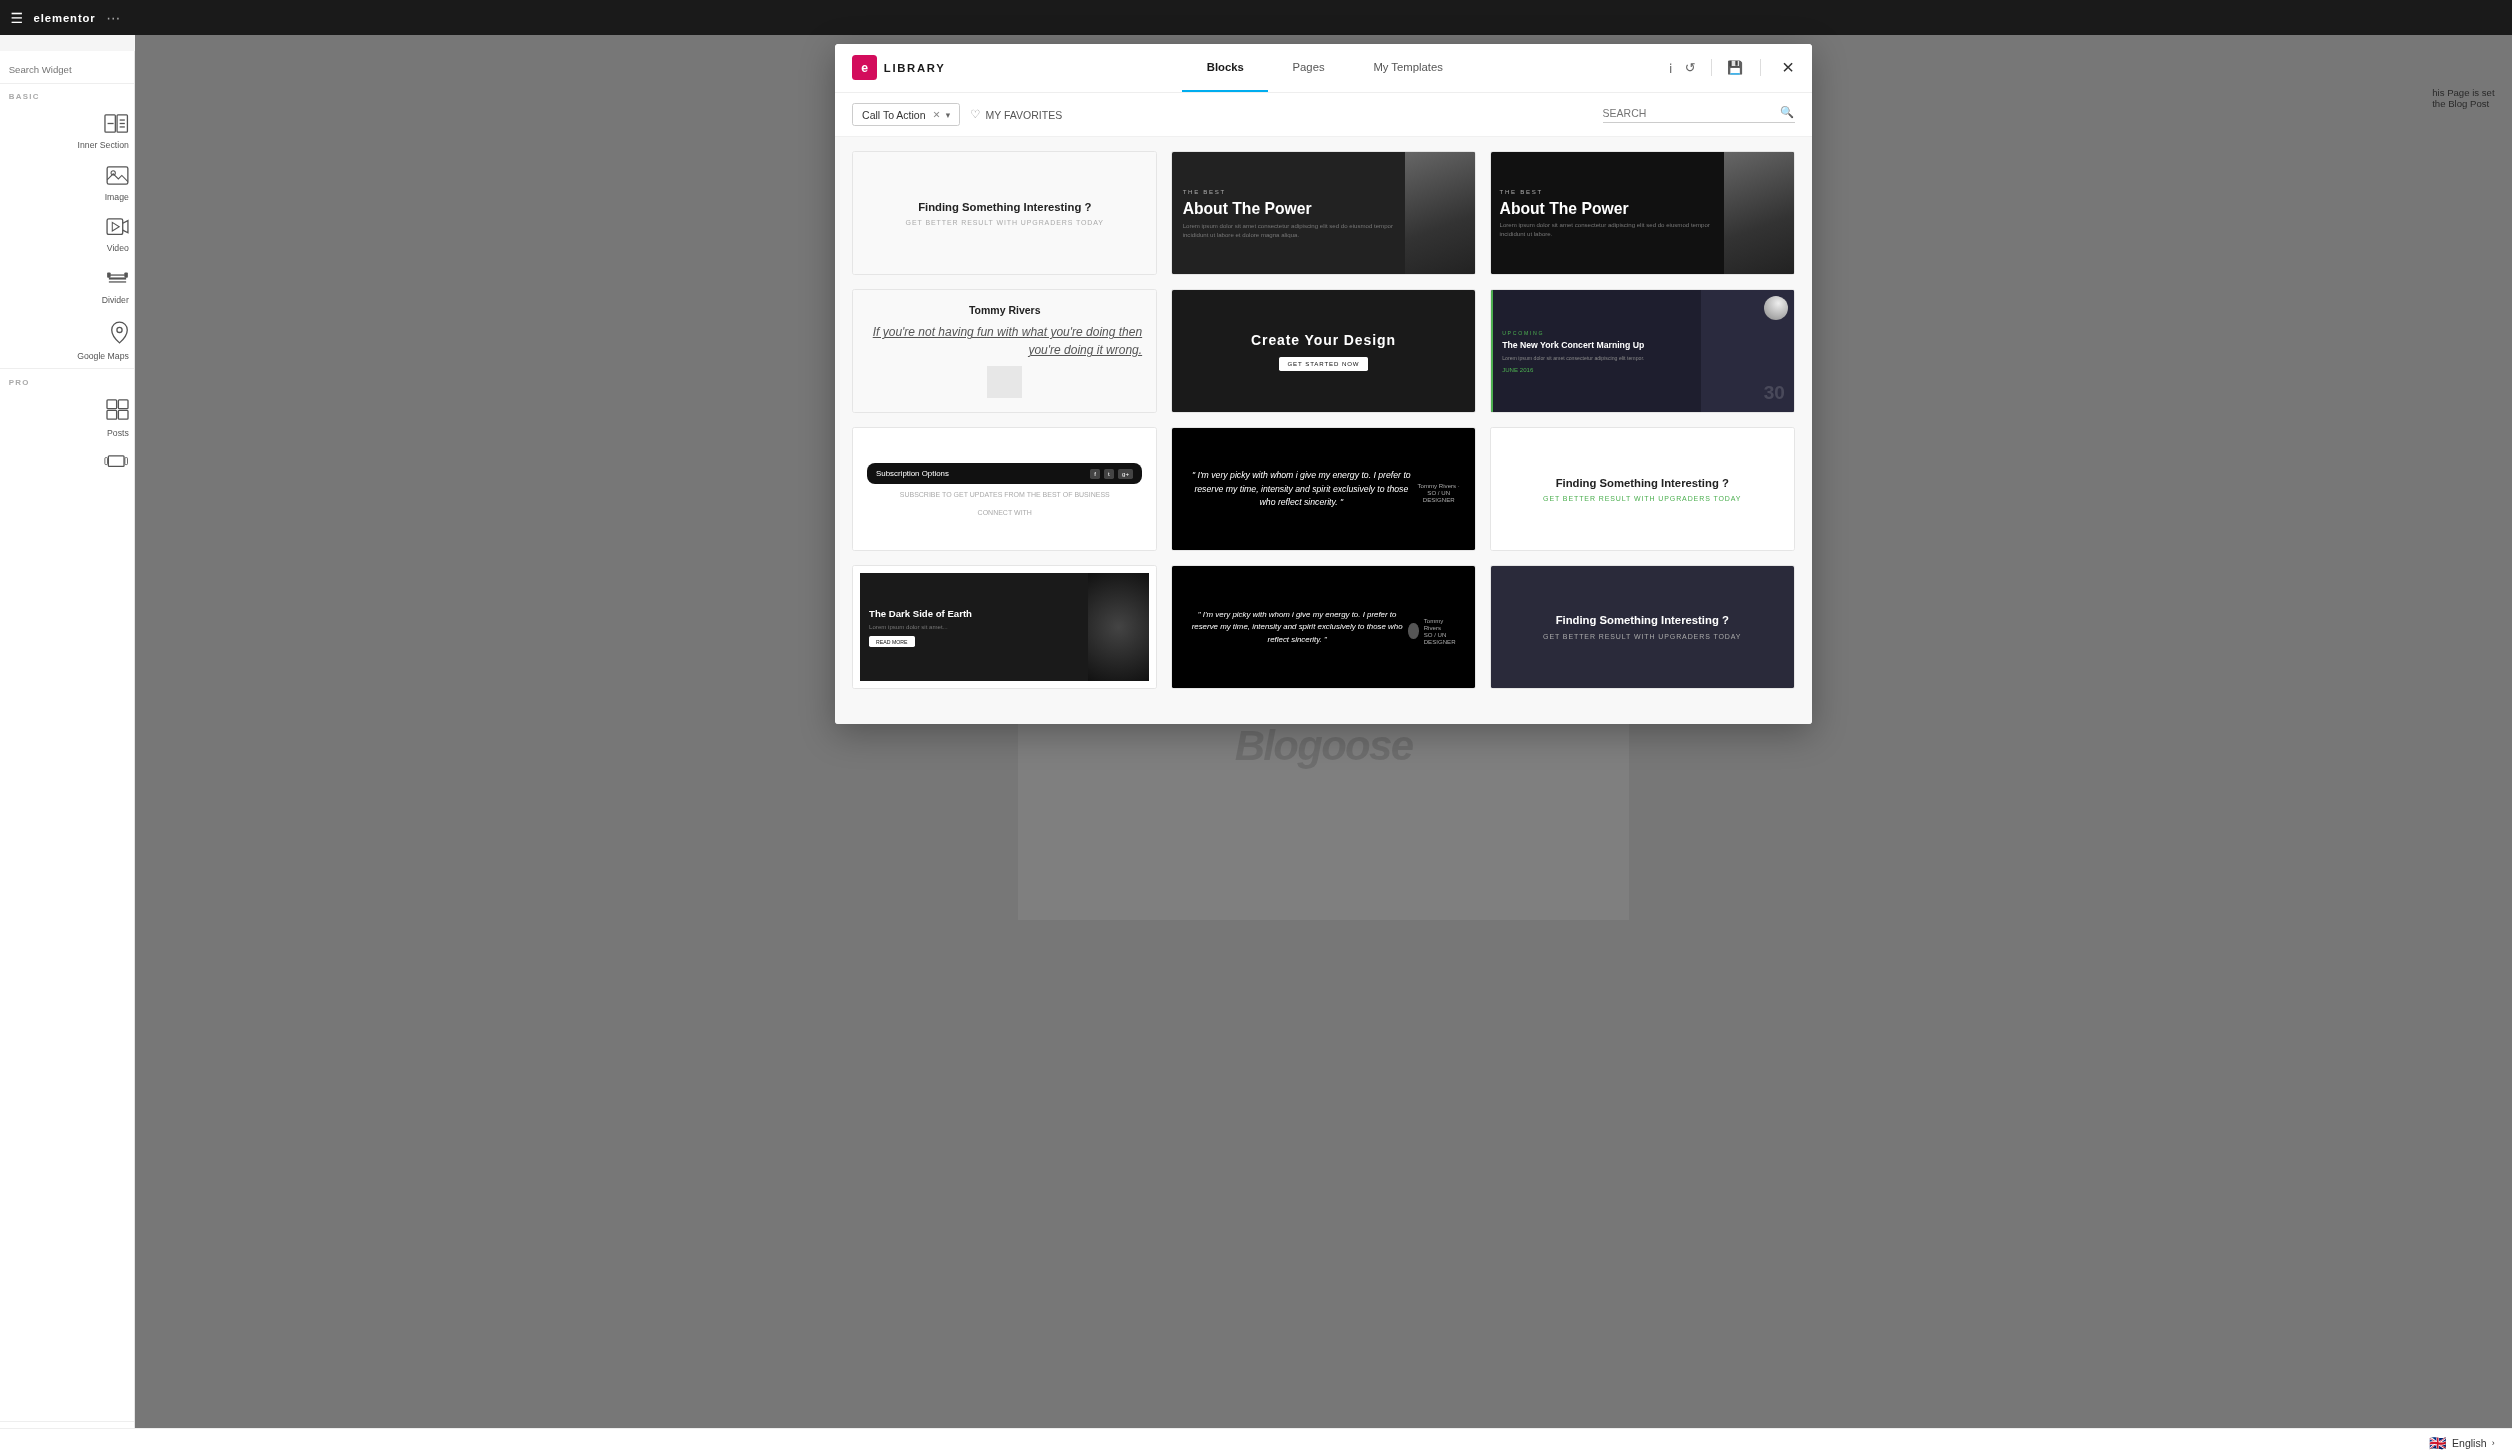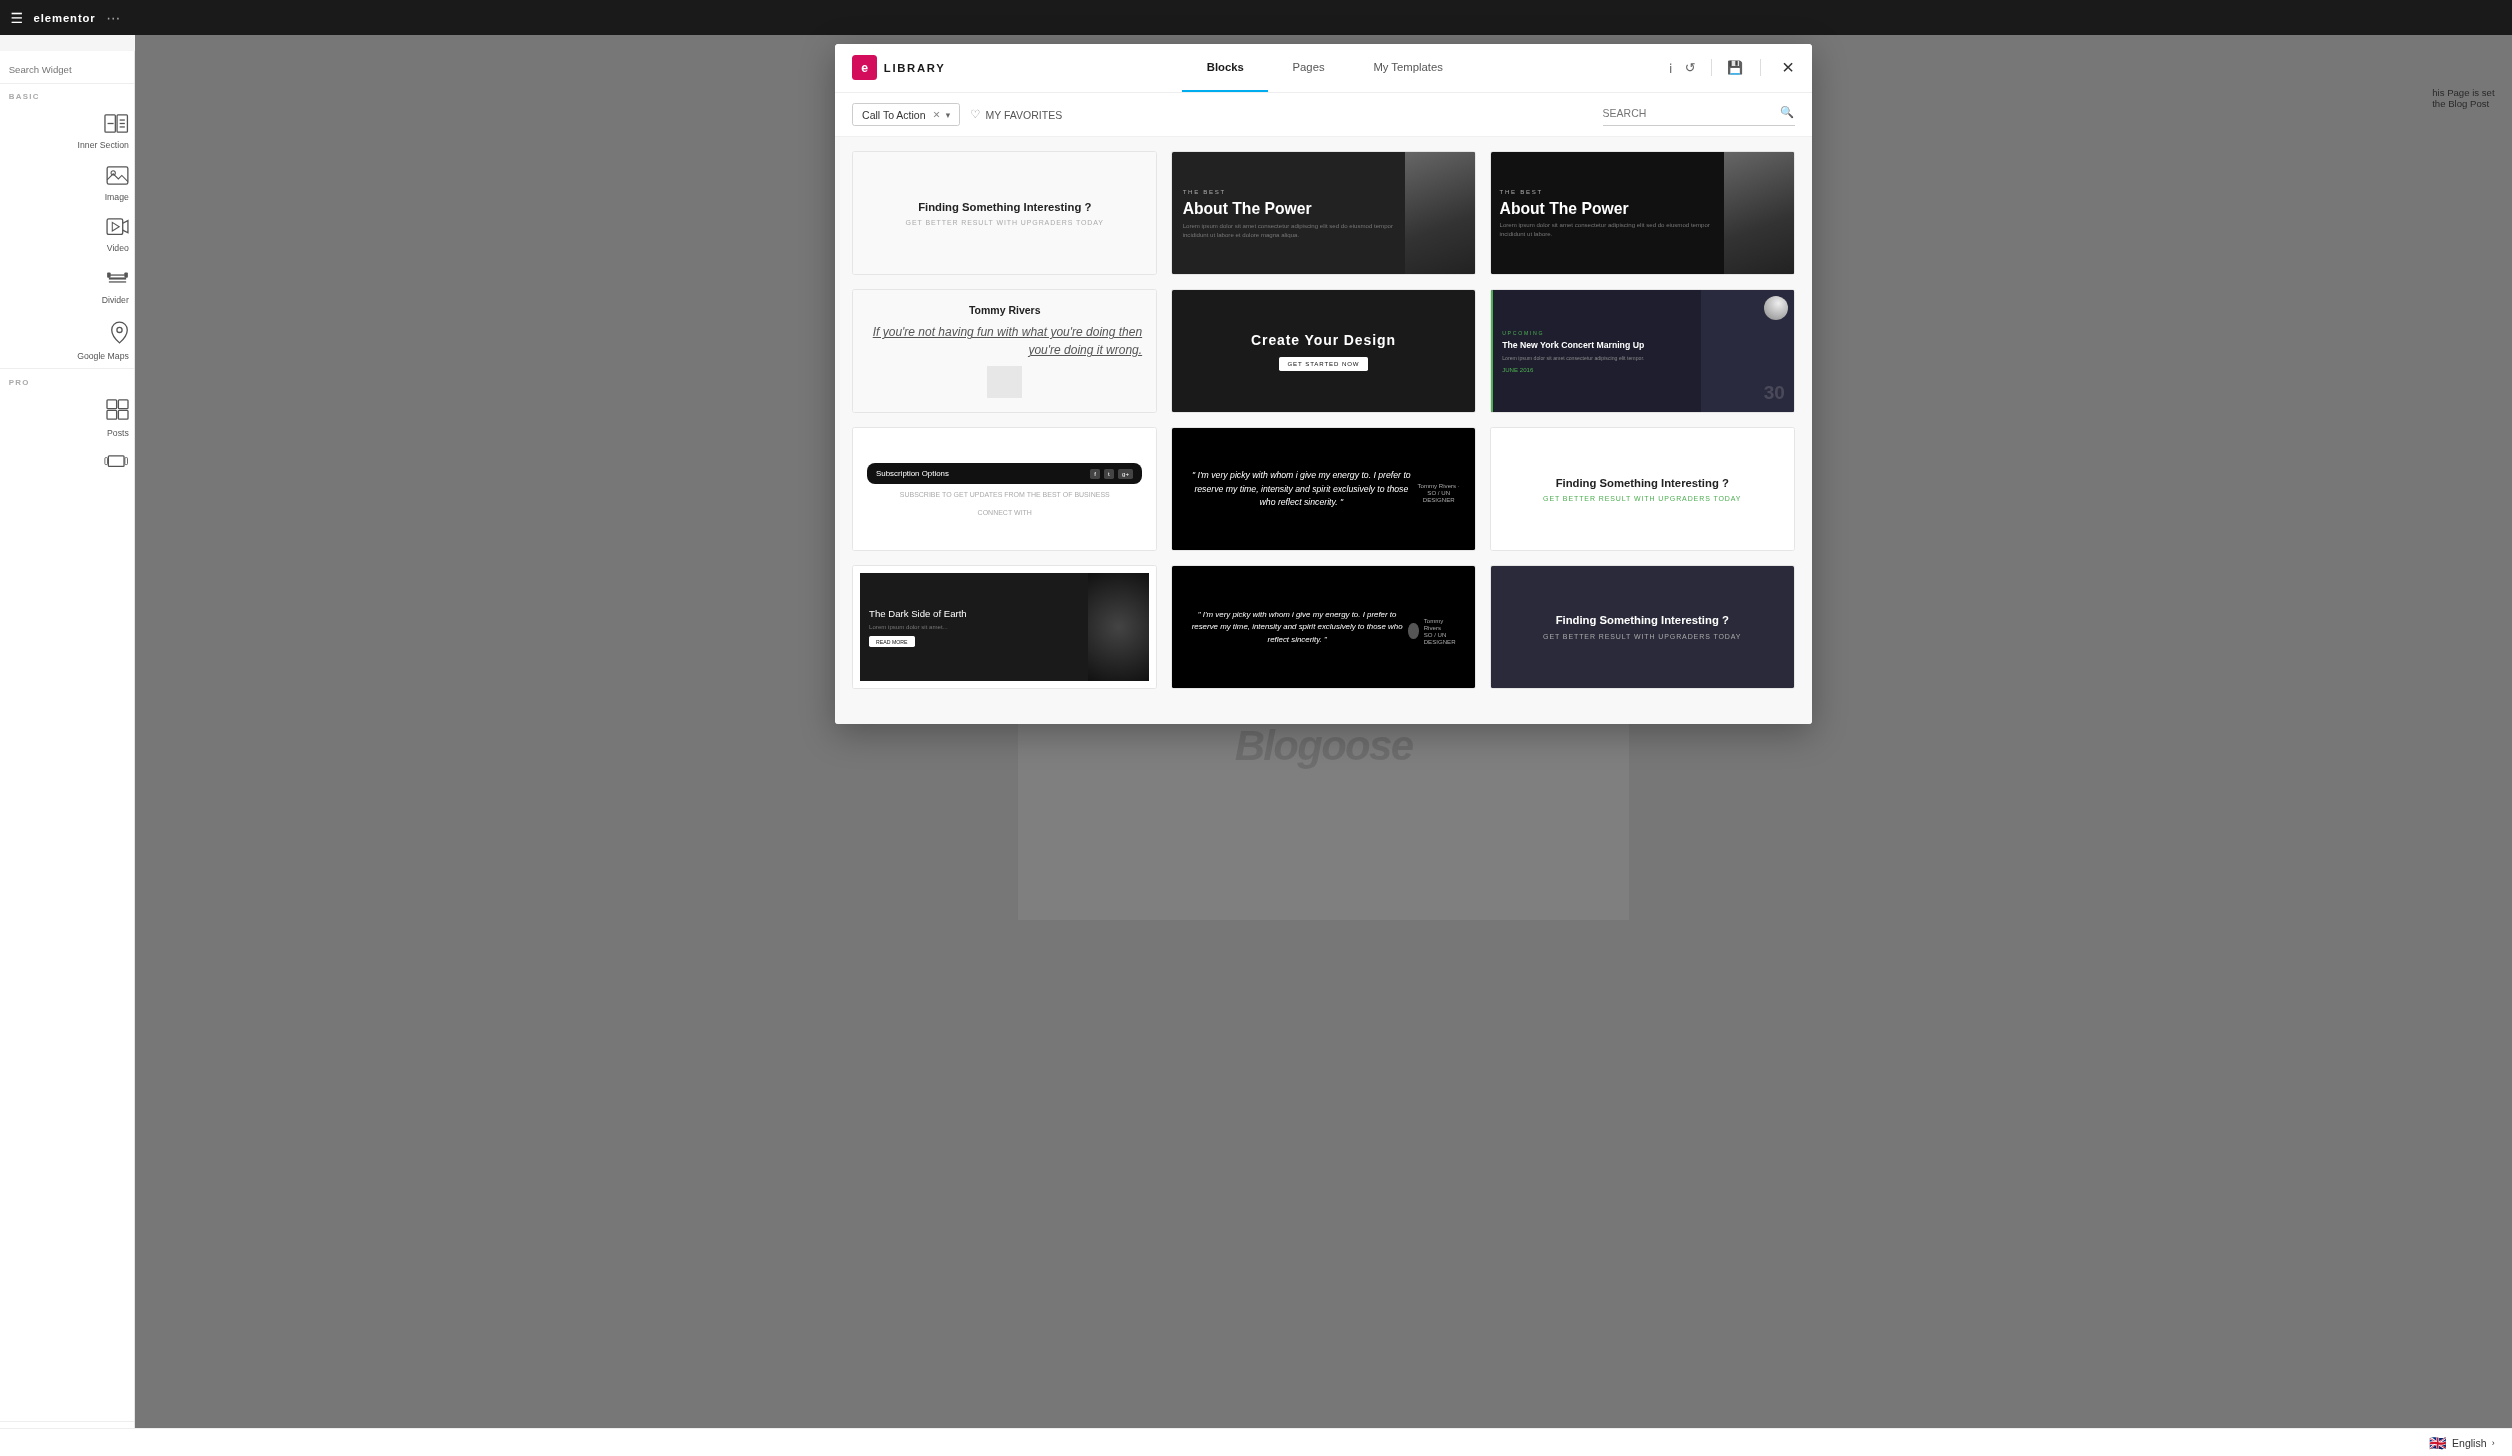--- a/index.html
+++ b/index.html
@@ -158,21 +158,21 @@
     }
     .modal-close {
       font-size: 15.7px; color: #333; cursor: pointer; margin-left: 5.2px;
     }
     .modal-divider-v {
       width: 0.9px; height: 17.4px; background: #ddd; margin: 0 3.5px;
     }
 
     
     .modal-toolbar {
-      display: flex; padding: 10.5px 17.4px;
+      display: flex; align-items: center; padding: 10.5px 17.4px;
       gap: 10.5px; flex-shrink: 0; background: #fff;
       border-bottom: 0.9px solid #f0f0f0;
     }
     .category-dropdown {
       display: flex; align-items: center; gap: 5.2px;
       border: 0.9px solid #ccc; border-radius: 2.6px;
       padding: 4.4px 8.7px; font-size: 10.5px; color: #333; cursor: pointer;
       background: #fff;
     }
     .category-dropdown .x-btn {
@@ -307,21 +307,21 @@
       height: 122px;
       padding: 7px;
       display: flex; align-items: center; justify-content: center;
     }
     .tpl-9 {
       background: #1a1a1a;
       width: 100%; height: 100%;
       display: flex; overflow: hidden;
     }
     .tpl-9-left { flex: 1; padding: 8.7px; display: flex; flex-direction: column; justify-content: center; gap: 4.4px; }
-    .tpl-9-title { font-size: 9.6px; font-weight: 400; color: #fff; }
+    .tpl-9-title { font-size: 9.6px; font-weight: 700; color: #fff; }
     .tpl-9-text { font-size: 6.1px; color: #777; line-height: 1.4; }
     .tpl-9-btn { background: #fff; color: #111; font-size: 5.2px; padding: 2.6px 7px; border-radius: 1.7px; align-self: flex-start; }
     .tpl-9-right { width: 61px; background: #333; }
 
     .tpl-10 {
       background: #000;
       height: 122px;
       display: flex; align-items: center; justify-content: center;
       padding: 14px;
     }

